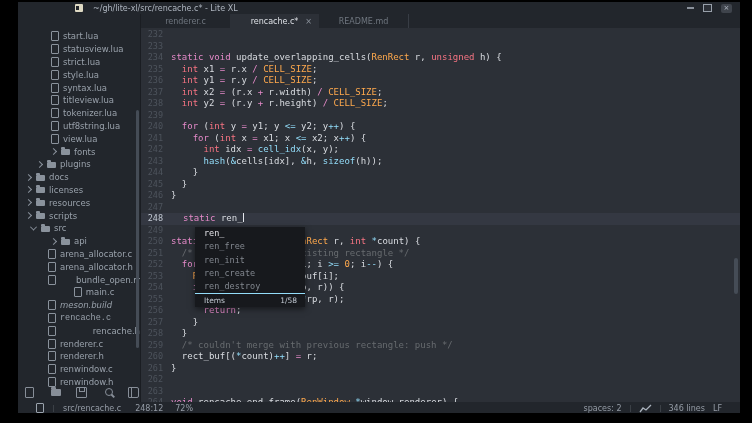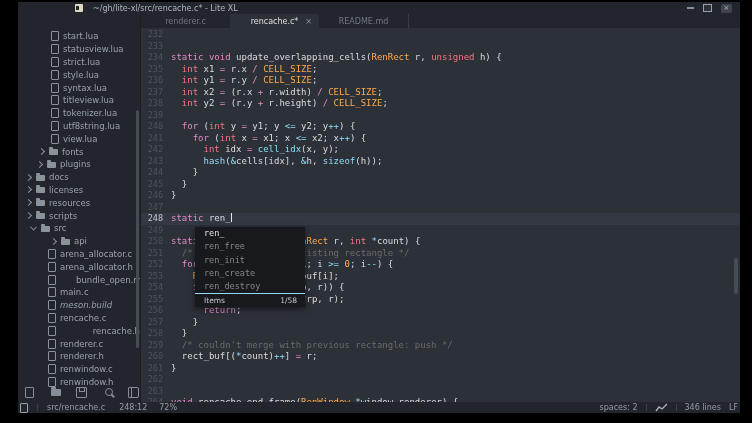--- a/index.html
+++ b/index.html
@@ -51,41 +51,41 @@
   .tabbar{height:14px;flex:none;display:flex;background:#22262c;align-items:stretch;}
   .tab{width:89px;flex:none;display:flex;align-items:center;justify-content:center;position:relative;
        font-size:8px;color:#6f767f;}
   .tab.active{background:#2c3037;color:#dde0e5;}
   .tab .close{position:absolute;right:7px;top:0;bottom:0;display:flex;align-items:center;color:#8d949e;font-size:8px;}
   .tabbar::after{content:"";width:1px;background:#383d45;margin:0;}
 
   .code{flex:1;position:relative;background:#2c3037;overflow:hidden;padding-top:1px;
         font-family:"DejaVu Sans Mono",monospace;font-size:9px;}
   .cl{height:11.5px;line-height:11.5px;display:flex;white-space:pre;}
-  .cl.cur{background:#343842;}
+  .cl.cur{background:#343842;gap:12px;}
   .g{width:30px;flex:none;box-sizing:border-box;padding-right:8px;text-align:right;color:#4d535c;font-size:8.5px;}
   .cl.cur .g{color:#c0c7d1;}
   .t{color:#dadde2;}
   .tk-k{color:#e58ac9}.tk-t{color:#f77483}.tk-T{color:#ffa94d}.tk-f{color:#93ddfa}
   .tk-o{color:#e58ac9}.tk-O{color:#93ddfa}.tk-c{color:#676b6f}.tk-n{color:#dadde2}
   .caret{display:inline-block;width:1px;height:9px;background:#e4e7ec;vertical-align:-1px;}
   .ed-scroll{position:absolute;right:2px;top:230px;width:4px;height:36px;background:#454c56;border-radius:2px;}
 
   
   .popup{position:absolute;left:54px;top:199px;width:110px;background:#17191d;
          box-shadow:0 2px 6px rgba(0,0,0,.5);font-family:"DejaVu Sans Mono",monospace;}
   .ac-item{height:13.3px;line-height:13.3px;padding-left:9px;font-size:8.5px;color:#82878f;white-space:nowrap;}
   .ac-item.sel{color:#e1e1e6;}
   .ac-footer{border-top:1px solid #93ddfa;height:13px;display:flex;align-items:center;
              justify-content:space-between;padding:0 8px 0 9px;font-family:"DejaVu Sans",sans-serif;
              font-size:7.5px;color:#c3cad3;}
 
   
-  .statusbar{height:11px;flex:none;background:#22262c;display:flex;align-items:center;
-             font-size:8px;color:#959ca6;padding:0 2px;}
+  .statusbar{height:11px;flex:none;background:#22262c;display:flex;align-items:flex-end;
+             font-size:8px;color:#959ca6;padding:0 18px;}
   .sb-left{display:flex;align-items:center;gap:9px;}
   .sb-right{margin-left:auto;display:flex;align-items:center;gap:8px;}
   .sb-div{width:1px;height:7px;background:#3b4046;}
   .sb-doc{width:6px;height:8px;border:1px solid #9aa3ad;border-radius:1px;}
   .sb-chart{display:flex;align-items:center;}
 </style>
 </head>
 <body>
 
 <div class="screen">
@@ -134,21 +134,21 @@
               <span class="lbl">tokenizer.lua</span>
             </div>
             <div class="trow" style="padding-left: 33px;">
               <span class="doc"></span>
               <span class="lbl">utf8string.lua</span>
             </div>
             <div class="trow" style="padding-left: 33px;">
               <span class="doc"></span>
               <span class="lbl">view.lua</span>
             </div>
-            <div class="trow" style="padding-left: 20px;">
+            <div class="trow" style="padding-left: 32px;">
               <span class="chev"></span>
               <span class="fold"></span>
               <span class="lbl">fonts</span>
             </div>
             <div class="trow" style="padding-left: 18px;">
               <span class="chev"></span>
               <span class="fold"></span>
               <span class="lbl">plugins</span>
             </div>
             <div class="trow" style="padding-left: 7px;">
@@ -186,29 +186,29 @@
               <span class="lbl">arena_allocator.c</span>
             </div>
             <div class="trow" style="padding-left: 30px;">
               <span class="doc"></span>
               <span class="lbl">arena_allocator.h</span>
             </div>
             <div class="trow" style="padding-left: 30px; gap: 16px;">
               <span class="doc"></span>
               <span class="lbl">bundle_open.m</span>
             </div>
-            <div class="trow" style="padding-left: 30px;">
+            <div class="trow" style="padding-left: 30px; justify-content: center;">
               <span class="doc"></span>
               <span class="lbl">main.c</span>
             </div>
             <div class="trow" style="padding-left: 30px; font-style: italic;">
               <span class="doc"></span>
               <span class="lbl">meson.build</span>
             </div>
-            <div class="trow" style="padding-left: 30px;">
+            <div class="trow" style="padding-left: 30px; font-family: Liberation Mono, monospace;">
               <span class="doc"></span>
               <span class="lbl">rencache.c</span>
             </div>
             <div class="trow" style="padding-left: 30px; justify-content: space-between;">
               <span class="doc"></span>
               <span class="lbl">rencache.h</span>
             </div>
             <div class="trow" style="padding-left: 30px;">
               <span class="doc"></span>
               <span class="lbl">renderer.c</span>

